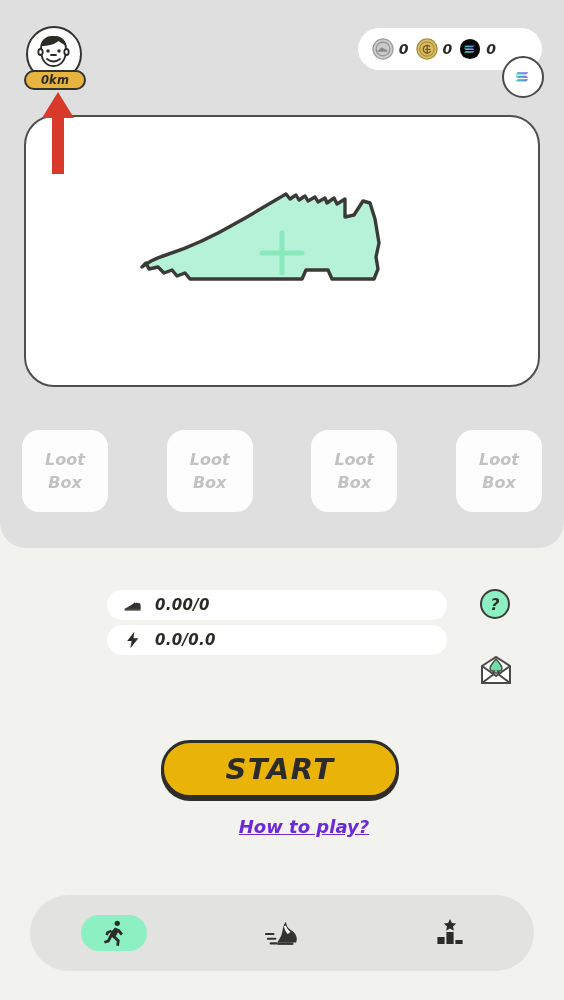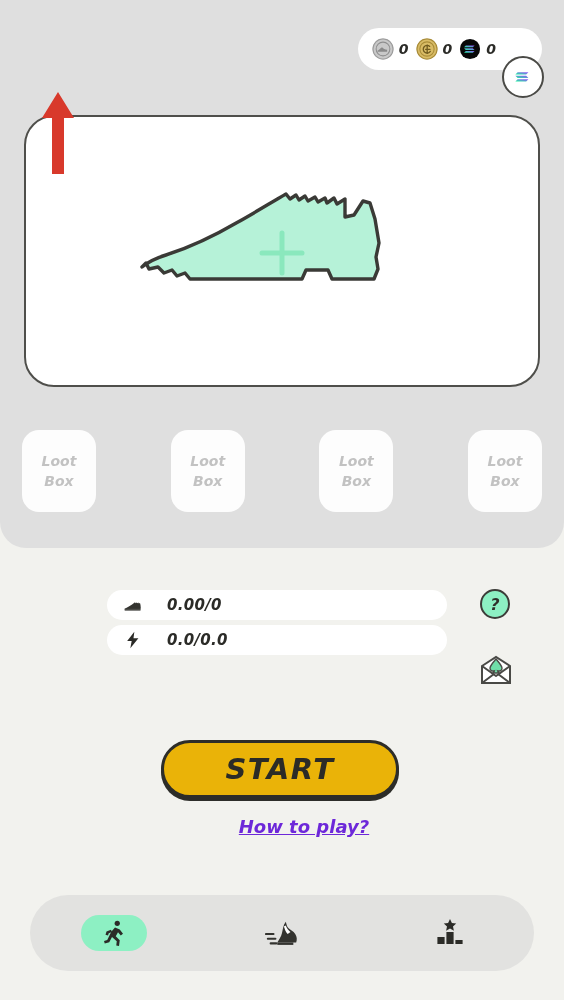--- a/index.html
+++ b/index.html
@@ -116,29 +116,29 @@
 
   
   #lootbox-row {
     position: absolute;
     left: 22px; top: 430px;
     width: 520px; height: 82px;
     display: flex;
     justify-content: space-between;
   }
   .lootbox {
-    width: 74px; height: 82px;
+    width: 86px; height: 82px;
     background: #fdfdfd;
     border-radius: 17px;
     display: flex;
     flex-direction: column;
     align-items: center;
     justify-content: center;
     color: #c2c2c2;
-    font-size: 14px;
+    font-size: 16px;
     font-style: italic;
     font-weight: bold;
     line-height: 1.45;
   }
 
   
   .stat-row {
     position: absolute;
     left: 0;
     width: 564px;
@@ -151,21 +151,21 @@
 
   .stat-bar {
     position: absolute;
     left: 107px;
     width: 340px; height: 30px;
     background: #ffffff;
     border-radius: 15px;
     display: flex;
     align-items: center;
     padding-left: 16px;
-    gap: 24px;
+    gap: 12px;
   }
   .stat-val {
     font-size: 15px;
     font-weight: bold;
     font-style: italic;
     color: #2b2b27;
     letter-spacing: .3px;
   }
 
   #help-btn {
@@ -254,20 +254,37 @@
     pointer-events: none;
   }
 </style>
 </head>
 <body>
 
 <div id="top-panel"></div>
 
 <div id="header">
 
+  <div id="avatar-wrap">
+    <div id="avatar-circle">
+      <svg id="avatar-face" width="51" height="51" viewBox="0 0 51 51">
+        <g stroke="#2b2b27" stroke-width="1.8" fill="none" stroke-linecap="round">
+          <path d="M13 22 c0 -9 5 -13 12.5 -13 s12.5 4 12.5 13 c0 10 -5 16 -12.5 16 S13 32 13 22 z" fill="#ffffff"></path>
+          <path d="M12.5 18 c2 -7 7 -10 13 -10 s11 3 13 10 c-3 -2 -6 -3 -8 -5 c-3 3 -10 5 -18 5 z" fill="#2b2b27" stroke="none"></path>
+          <ellipse cx="12.5" cy="24" rx="2.2" ry="3" fill="#ffffff"></ellipse>
+          <ellipse cx="38.5" cy="24" rx="2.2" ry="3" fill="#ffffff"></ellipse>
+          <circle cx="20" cy="23" r="1.7" fill="#2b2b27" stroke="none"></circle>
+          <circle cx="31" cy="23" r="1.7" fill="#2b2b27" stroke="none"></circle>
+          <path d="M23 27 h5"></path>
+          <path d="M19 31 q6.5 5 13 0"></path>
+        </g>
+      </svg>
+    </div>
+    <div id="km-badge">0km</div>
+  </div>
 
   <div id="currency-pill">
 
     <div class="cur-item">
       <svg class="coin" viewBox="0 0 24 24">
         <circle cx="12" cy="12" r="11" fill="#c9c9c9" stroke="#9d9d9d" stroke-width="1.4"></circle>
         <circle cx="12" cy="12" r="7.5" fill="none" stroke="#8f8f8f" stroke-width="1.1"></circle>
         <path d="M6 14 c2 -1 3 -3 5 -4 c1.5 1.5 3 2.5 5.5 2.8 l0 2.2 l-10.5 0 z" fill="#8a8a8a"></path>
       </svg>
       <span class="cur-val">0</span>

